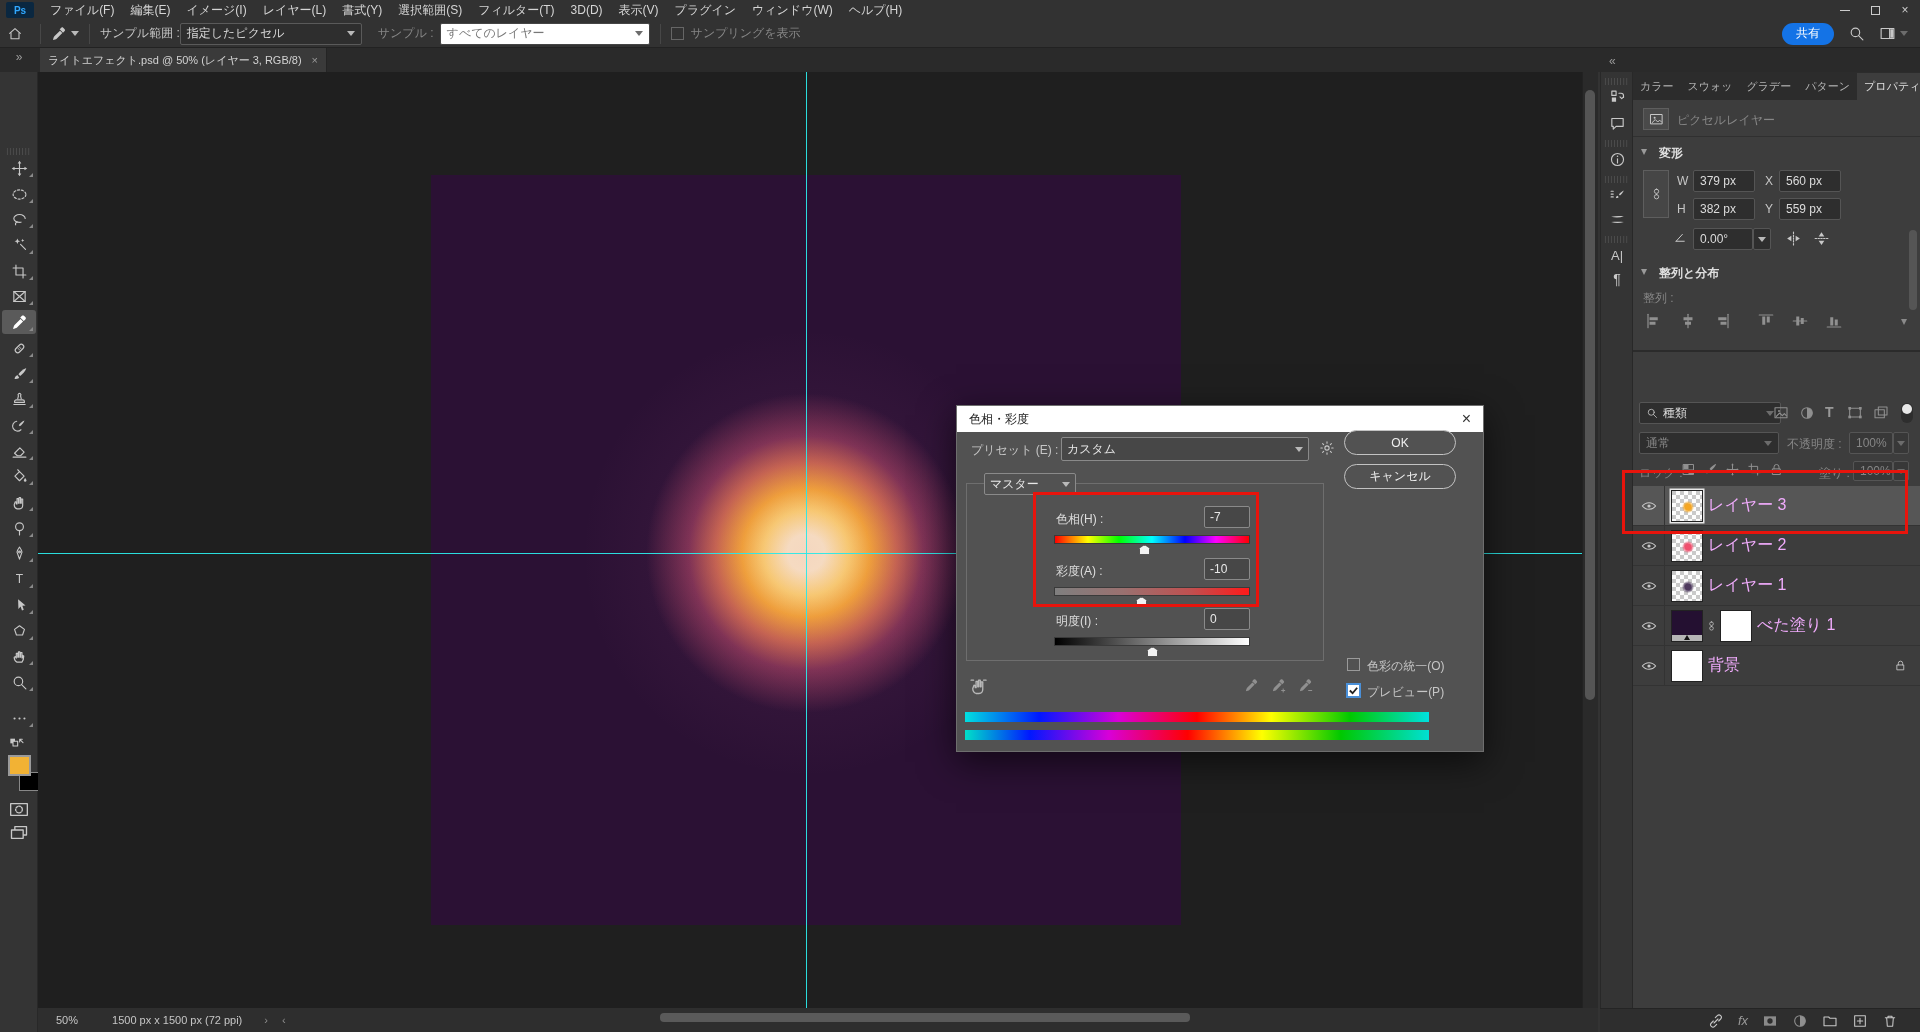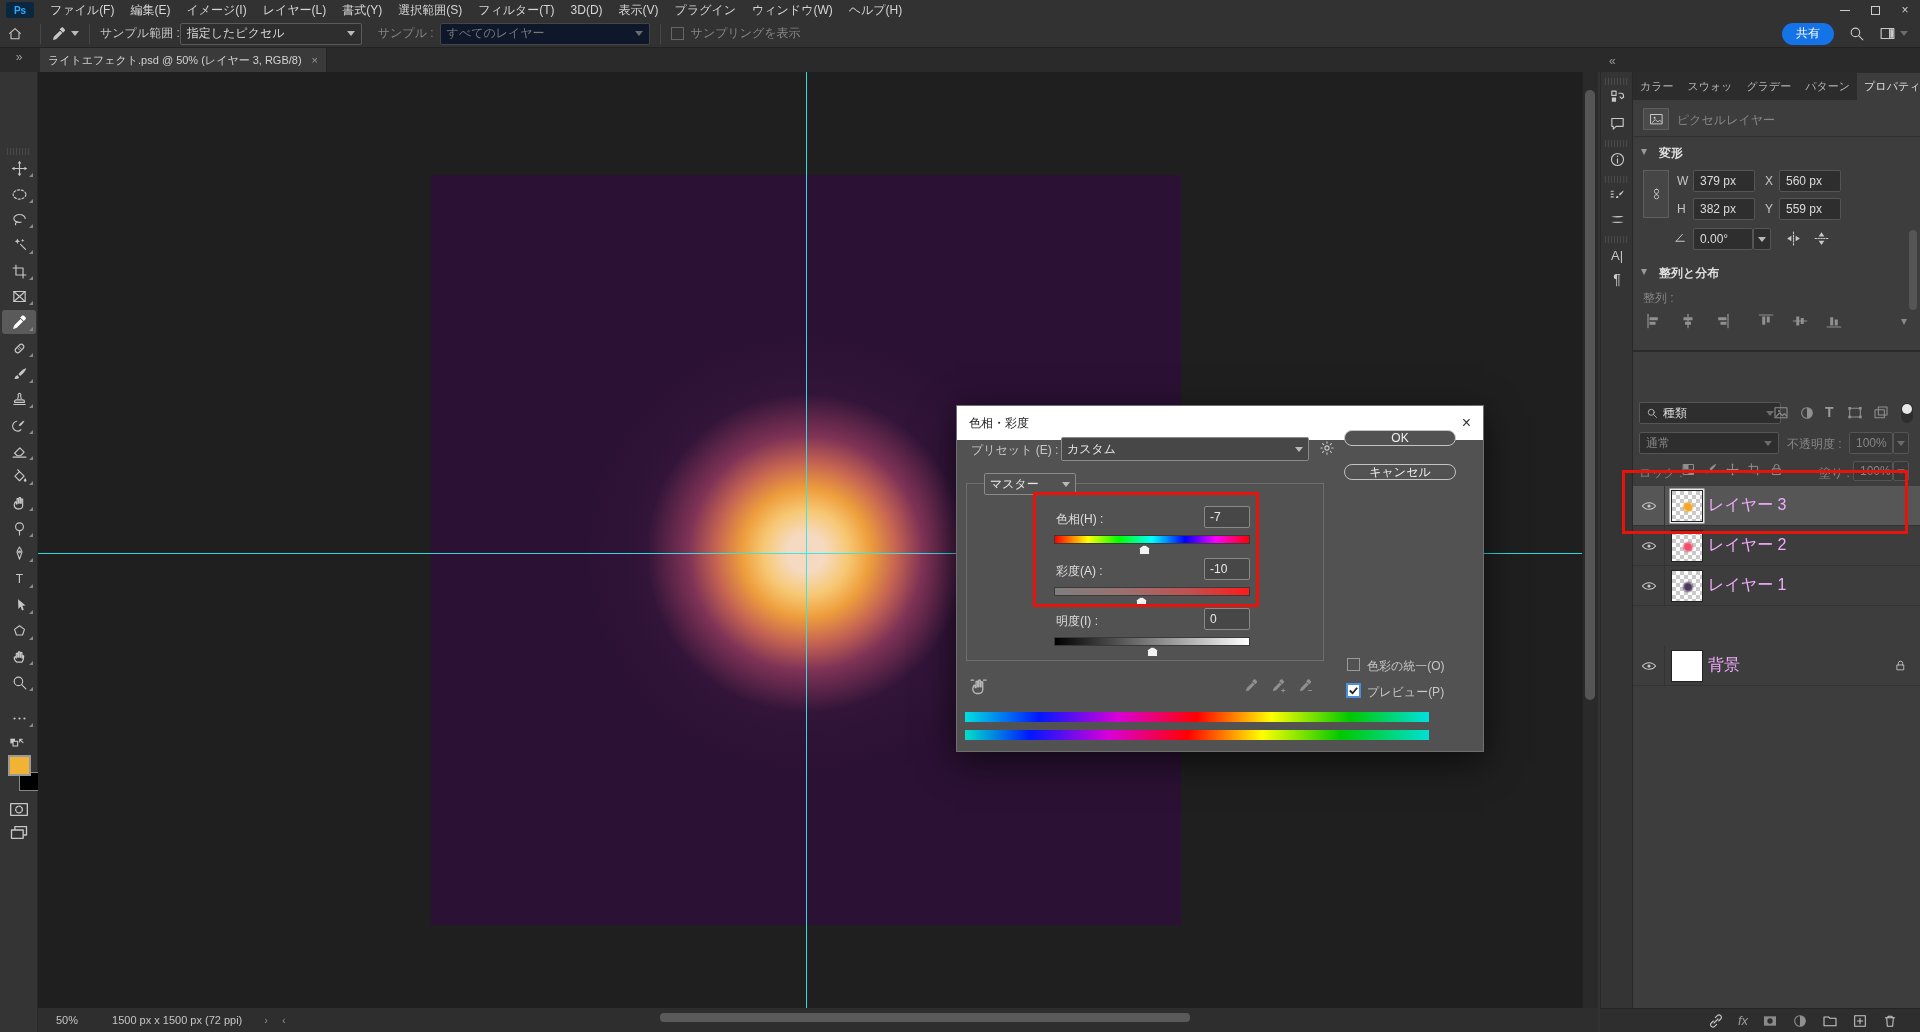--- a/index.html
+++ b/index.html
@@ -10,21 +10,21 @@
   .fil{fill:#C8C8C8;stroke:none;}
   .gico .ico{stroke:#909090;} .gico .fil{fill:#909090;}
   
   #menubar{left:0;top:0;width:1920px;height:20px;background:#323232;display:flex;align-items:center;}
   .pslogo{width:28px;height:16px;margin:0 8px 0 6px;background:#0a2740;color:#31a8ff;font-weight:bold;font-size:10px;display:flex;align-items:center;justify-content:center;border-radius:2px;}
   .menu-item{padding:0 8px;height:20px;display:flex;align-items:center;color:#d5d5d5;font-size:12px;}
   .wbtn{width:30px;height:20px;display:flex;align-items:center;justify-content:center;color:#ccc;}
   
   #optbar{left:0;top:20px;width:1920px;height:28px;background:#323232;border-bottom:1px solid #222;display:flex;align-items:center;}
   .dd{height:22px;background:#2e2e2e;border:1px solid #5a5a5a;border-radius:2px;display:flex;align-items:center;padding:0 6px;color:#d8d8d8;}
-  .dd.dis{color:#787878;border-color:#454545;background:#0f172a;gap:44px;}
+  .dd.dis{color:#787878;border-color:#454545;background:#ffffff;gap:44px;}
   .chev{width:0;height:0;border-left:4px solid transparent;border-right:4px solid transparent;border-top:5px solid #b9b9b9;margin-left:auto;}
   .chev.dim{border-top-color:#6c6c6c;}
   .vsep{width:1px;height:20px;background:#474747;margin:0 10px;}
   .pill{height:22px;padding:0 14px;border-radius:11px;background:#1473E6;color:#fff;display:flex;align-items:center;font-size:12px;}
   
   #tabstrip{left:0;top:48px;width:1920px;height:24px;background:#2a2a2a;}
   #doctab{left:40px;top:48px;height:24px;background:#3a3a3a;display:flex;align-items:center;padding:0 8px;color:#d2d2d2;font-size:11px;border-right:1px solid #242424;}
   
   #toolbar{left:0;top:72px;width:38px;height:960px;background:#343434;border-right:1px solid #282828;}
   .tool{position:absolute;left:2px;width:34px;height:24px;display:flex;align-items:center;justify-content:center;}
@@ -39,22 +39,22 @@
       radial-gradient(circle at 50% 50.4%, #FFF4C8 0%, #FFF4C8 3.5%, #FFD96B 8%, #F4A72E 12%, #C4634A 17%, #7A2F50 22%, rgba(43,17,52,0) 30%);}
   .guide-v{width:1px;background:#2BE8E8;opacity:.95;}
   .guide-h{height:1px;background:#2BE8E8;opacity:.95;}
   
   #vscroll{left:1582px;top:72px;width:16px;height:936px;background:#2a2a2a;border-left:1px solid #222;}
   #vthumb{left:1585px;top:90px;width:10px;height:610px;background:#555;border-radius:5px;}
   #statusbar{left:38px;top:1008px;width:1560px;height:24px;background:#2e2e2e;display:flex;align-items:center;font-size:11px;color:#c6c6c6;}
   #hthumb{left:660px;top:1013px;width:530px;height:9px;background:#5a5a5a;border-radius:4px;}
   
   #dialog{left:956px;top:405px;width:528px;height:347px;background:#525252;border:1px solid #6e6e6e;box-shadow:0 10px 34px rgba(0,0,0,.6);z-index:50;}
-  #dlg-title{height:26px;background:#fff;color:#1a1a1a;display:flex;align-items:center;padding:17px 12px;font-size:12px;}
-  .dbtn{position:absolute;left:387px;width:112px;height:16px;border:1.5px solid #c3c3c3;border-radius:13px;display:flex;align-items:center;justify-content:center;color:#efefef;font-size:12px;background:#525252;}
+  #dlg-title{height:26px;background:#fff;color:#1a1a1a;display:flex;align-items:center;padding:9px 12px;font-size:12px;}
+  .dbtn{position:absolute;left:387px;width:112px;height:25px;border:1.5px solid #c3c3c3;border-radius:13px;display:flex;align-items:center;justify-content:center;color:#efefef;font-size:12px;background:#525252;}
   .dfield{position:absolute;background:#474747;border:1px solid #8a8a8a;border-radius:2px;color:#e8e8e8;display:flex;align-items:center;padding:0 5px;font-size:12px;}
   .slider{position:absolute;height:9px;border:1px solid #3a3a3a;}
   .sl-hue{background:linear-gradient(90deg,#FF0000,#FFFF00 17%,#00FF00 33%,#00FFFF 50%,#0000FF 67%,#FF00FF 83%,#FF0000);}
   .sl-sat{background:linear-gradient(90deg,#7F7F7F 0%,#9A7170 35%,#C05050 70%,#FF1A1A 100%);}
   .sl-lig{background:linear-gradient(90deg,#000,#fff);}
   .thumbp{position:absolute;width:11px;height:10px;background:#f2f2f2;border:1px solid #555;clip-path:polygon(50% 0,100% 38%,100% 100%,0 100%,0 38%);}
   .spec1{background:linear-gradient(90deg,#00E0E0 0%,#0018FF 16%,#D800D8 33%,#FF0000 50%,#FFFF00 66%,#00C800 83%,#00E0E0 100%);}
   .spec2{background:linear-gradient(90deg,#00E0C8 0%,#0018FF 14%,#D800D8 31%,#FF0000 48%,#FFFF00 64%,#00C800 81%,#00E0D4 100%);}
   .cbx{width:13px;height:13px;border:1px solid #9a9a9a;background:transparent;display:flex;align-items:center;justify-content:center;}
   .cbx.on{background:#fff;border:1px solid #4a90d9;outline:1px solid #4a90d9;}
@@ -634,20 +634,39 @@
       <div class="eyec">
           <svg viewBox="0 0 24 24" width="16" height="16" class="ico">
             <path d="M2 12s4-5 10-5 10 5 10 5-4 5-10 5S2 12 2 12z"></path>
             <circle class="fil" cx="12" cy="12" r="2.4"></circle>
           </svg>
         </div>
       <div class="thumb">
           <div class="dot" style="background:radial-gradient(circle,#4E3A5E 0 35%,rgba(78,58,94,0) 75%);"></div>
         </div>
       <span class="lname">レイヤー 1</span>
+    </div>
+    <div class="lrow" style="top:534px;">
+      <div class="eyec">
+          <svg viewBox="0 0 24 24" width="16" height="16" class="ico">
+            <path d="M2 12s4-5 10-5 10 5 10 5-4 5-10 5S2 12 2 12z"></path>
+            <circle class="fil" cx="12" cy="12" r="2.4"></circle>
+          </svg>
+        </div>
+      <div class="thumb" style="background:#241031;">
+          <div style="position:absolute;left:0;bottom:0;width:100%;height:6px;background:#b5b5b5;display:flex;justify-content:center;">
+            <div style="width:0;height:0;border-left:3px solid transparent;border-right:3px solid transparent;border-bottom:5px solid #111;"></div>
+          </div>
+        </div>
+      <svg viewBox="0 0 24 24" width="11" height="18" class="ico" style="margin-left:3px;">
+          <rect x="8" y="3" width="8" height="8" rx="4"></rect>
+          <rect x="8" y="13" width="8" height="8" rx="4"></rect>
+        </svg>
+      <div class="thumb" style="background:#fff;margin-left:3px;"></div>
+      <span class="lname">べた塗り 1</span>
     </div>
     <div class="lrow" style="top:574px;">
       <div class="eyec">
           <svg viewBox="0 0 24 24" width="16" height="16" class="ico">
             <path d="M2 12s4-5 10-5 10 5 10 5-4 5-10 5S2 12 2 12z"></path>
             <circle class="fil" cx="12" cy="12" r="2.4"></circle>
           </svg>
         </div>
       <div class="thumb" style="background:#fff;"></div>
       <span class="lname">背景</span>

